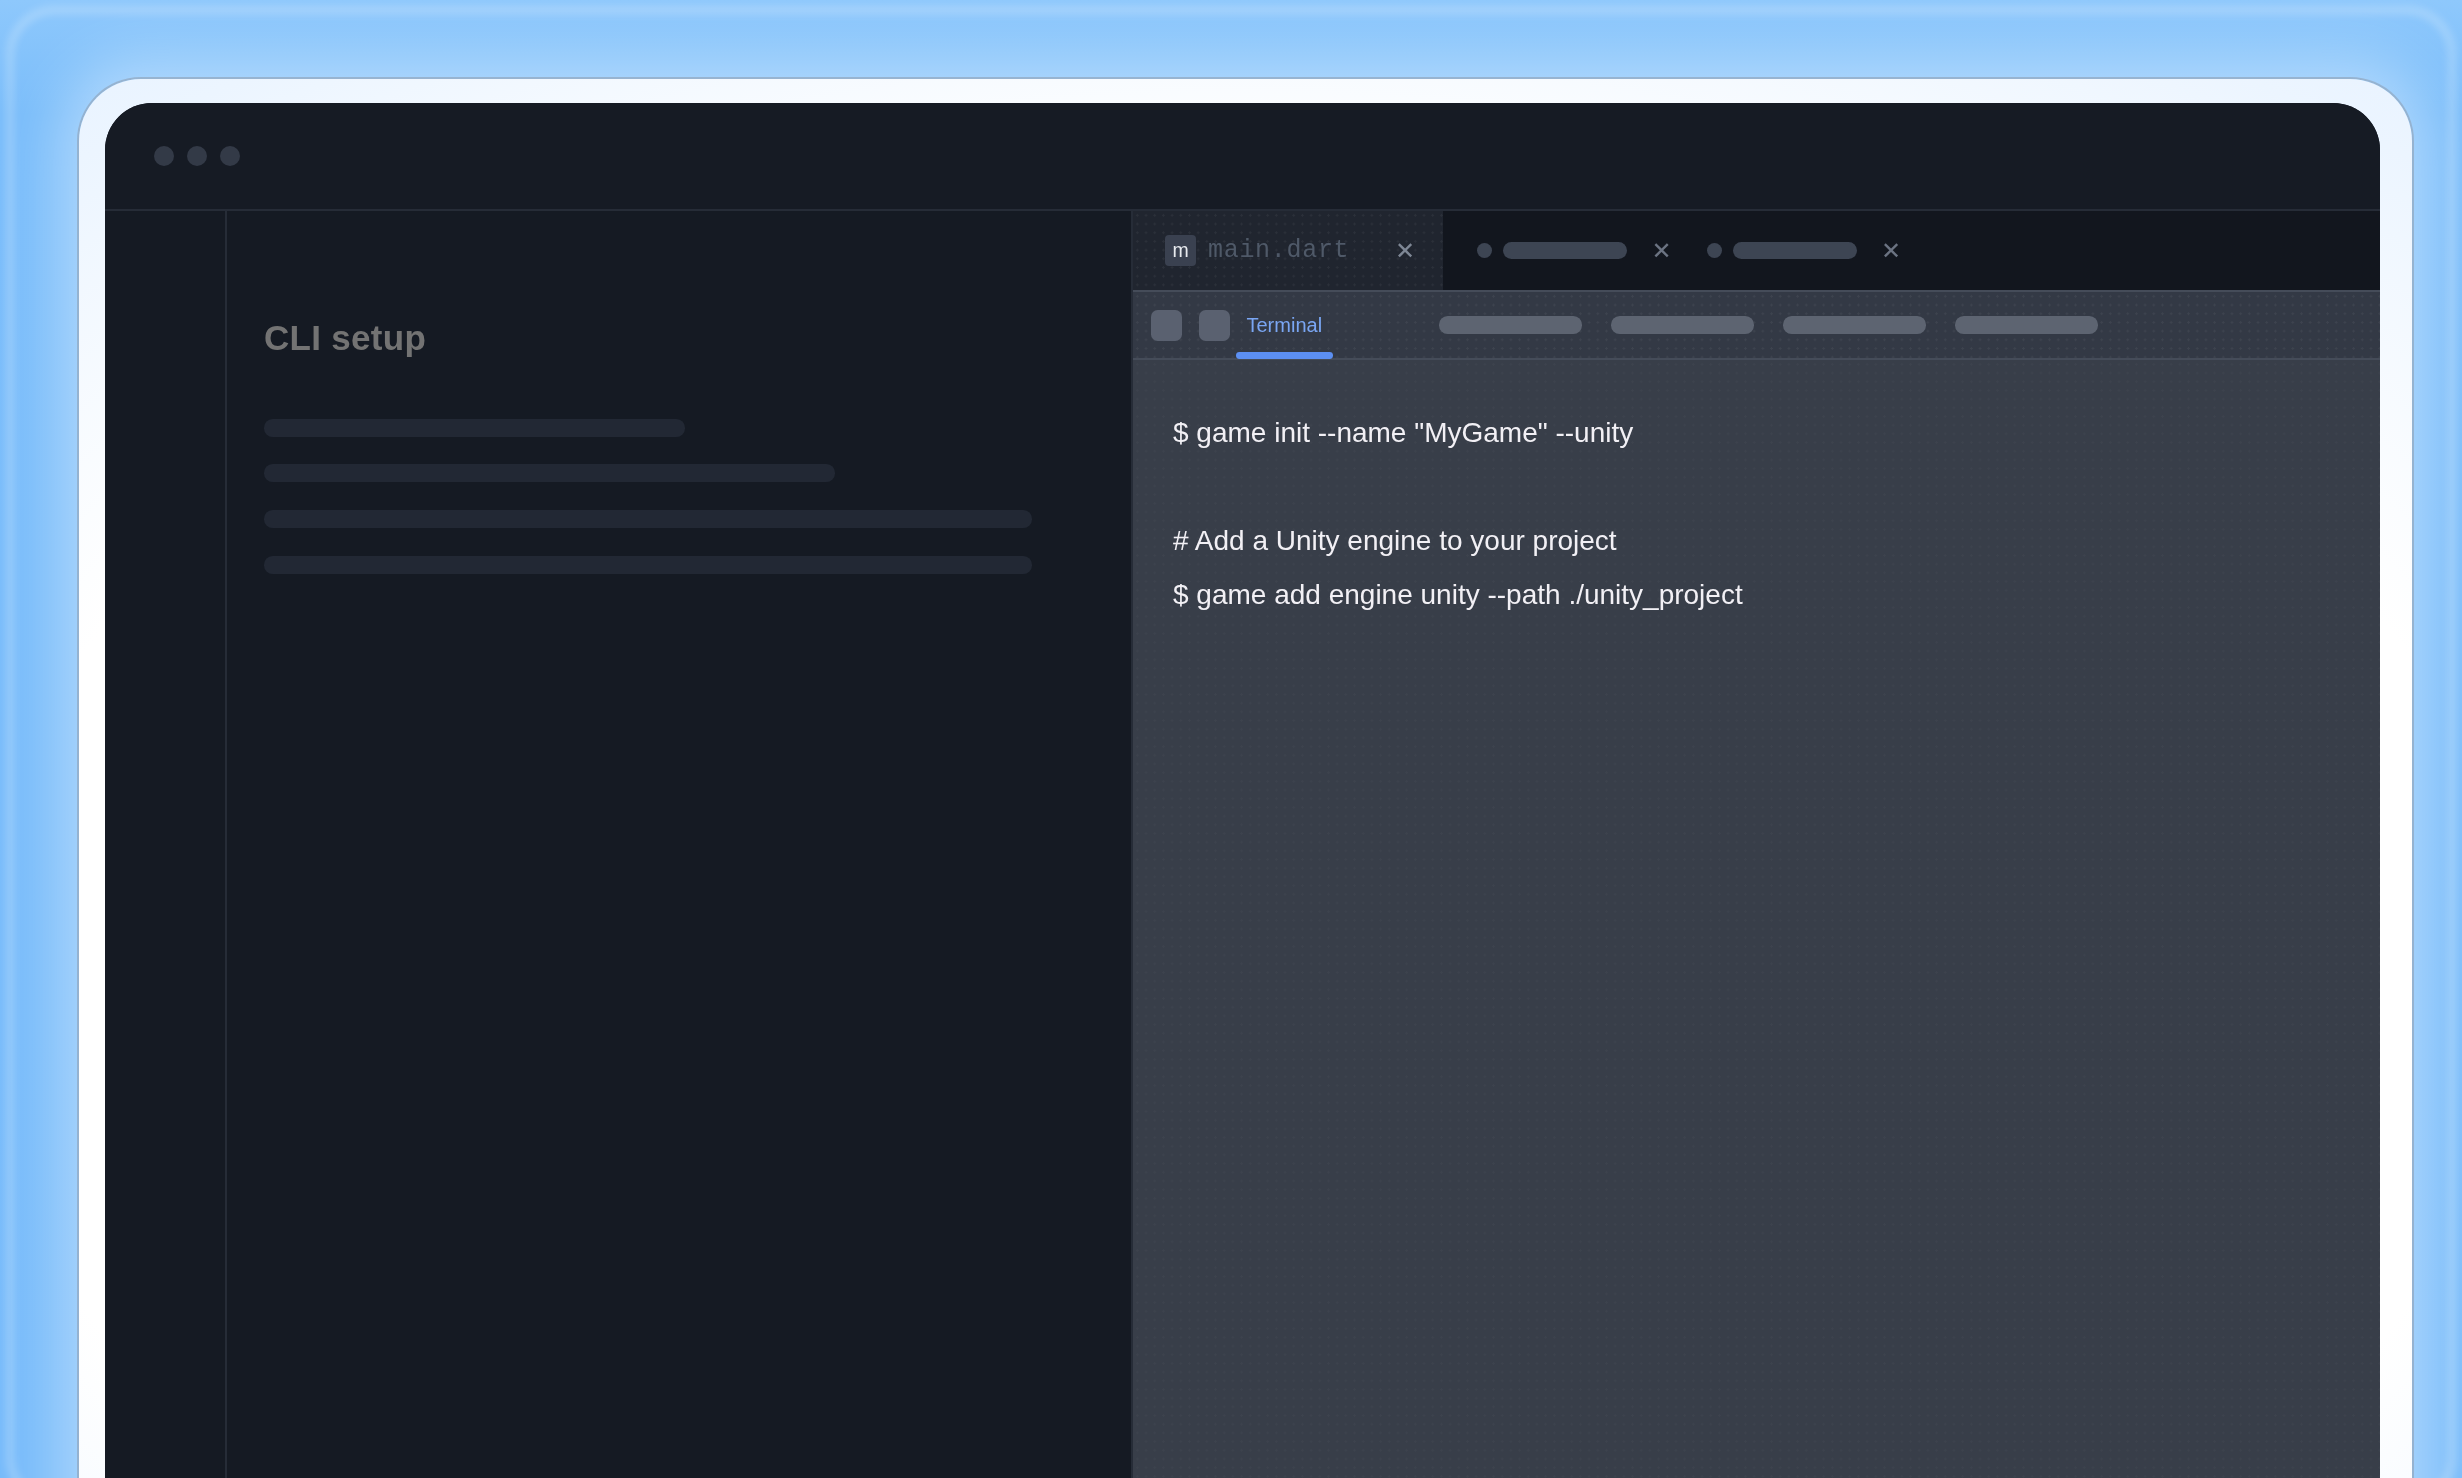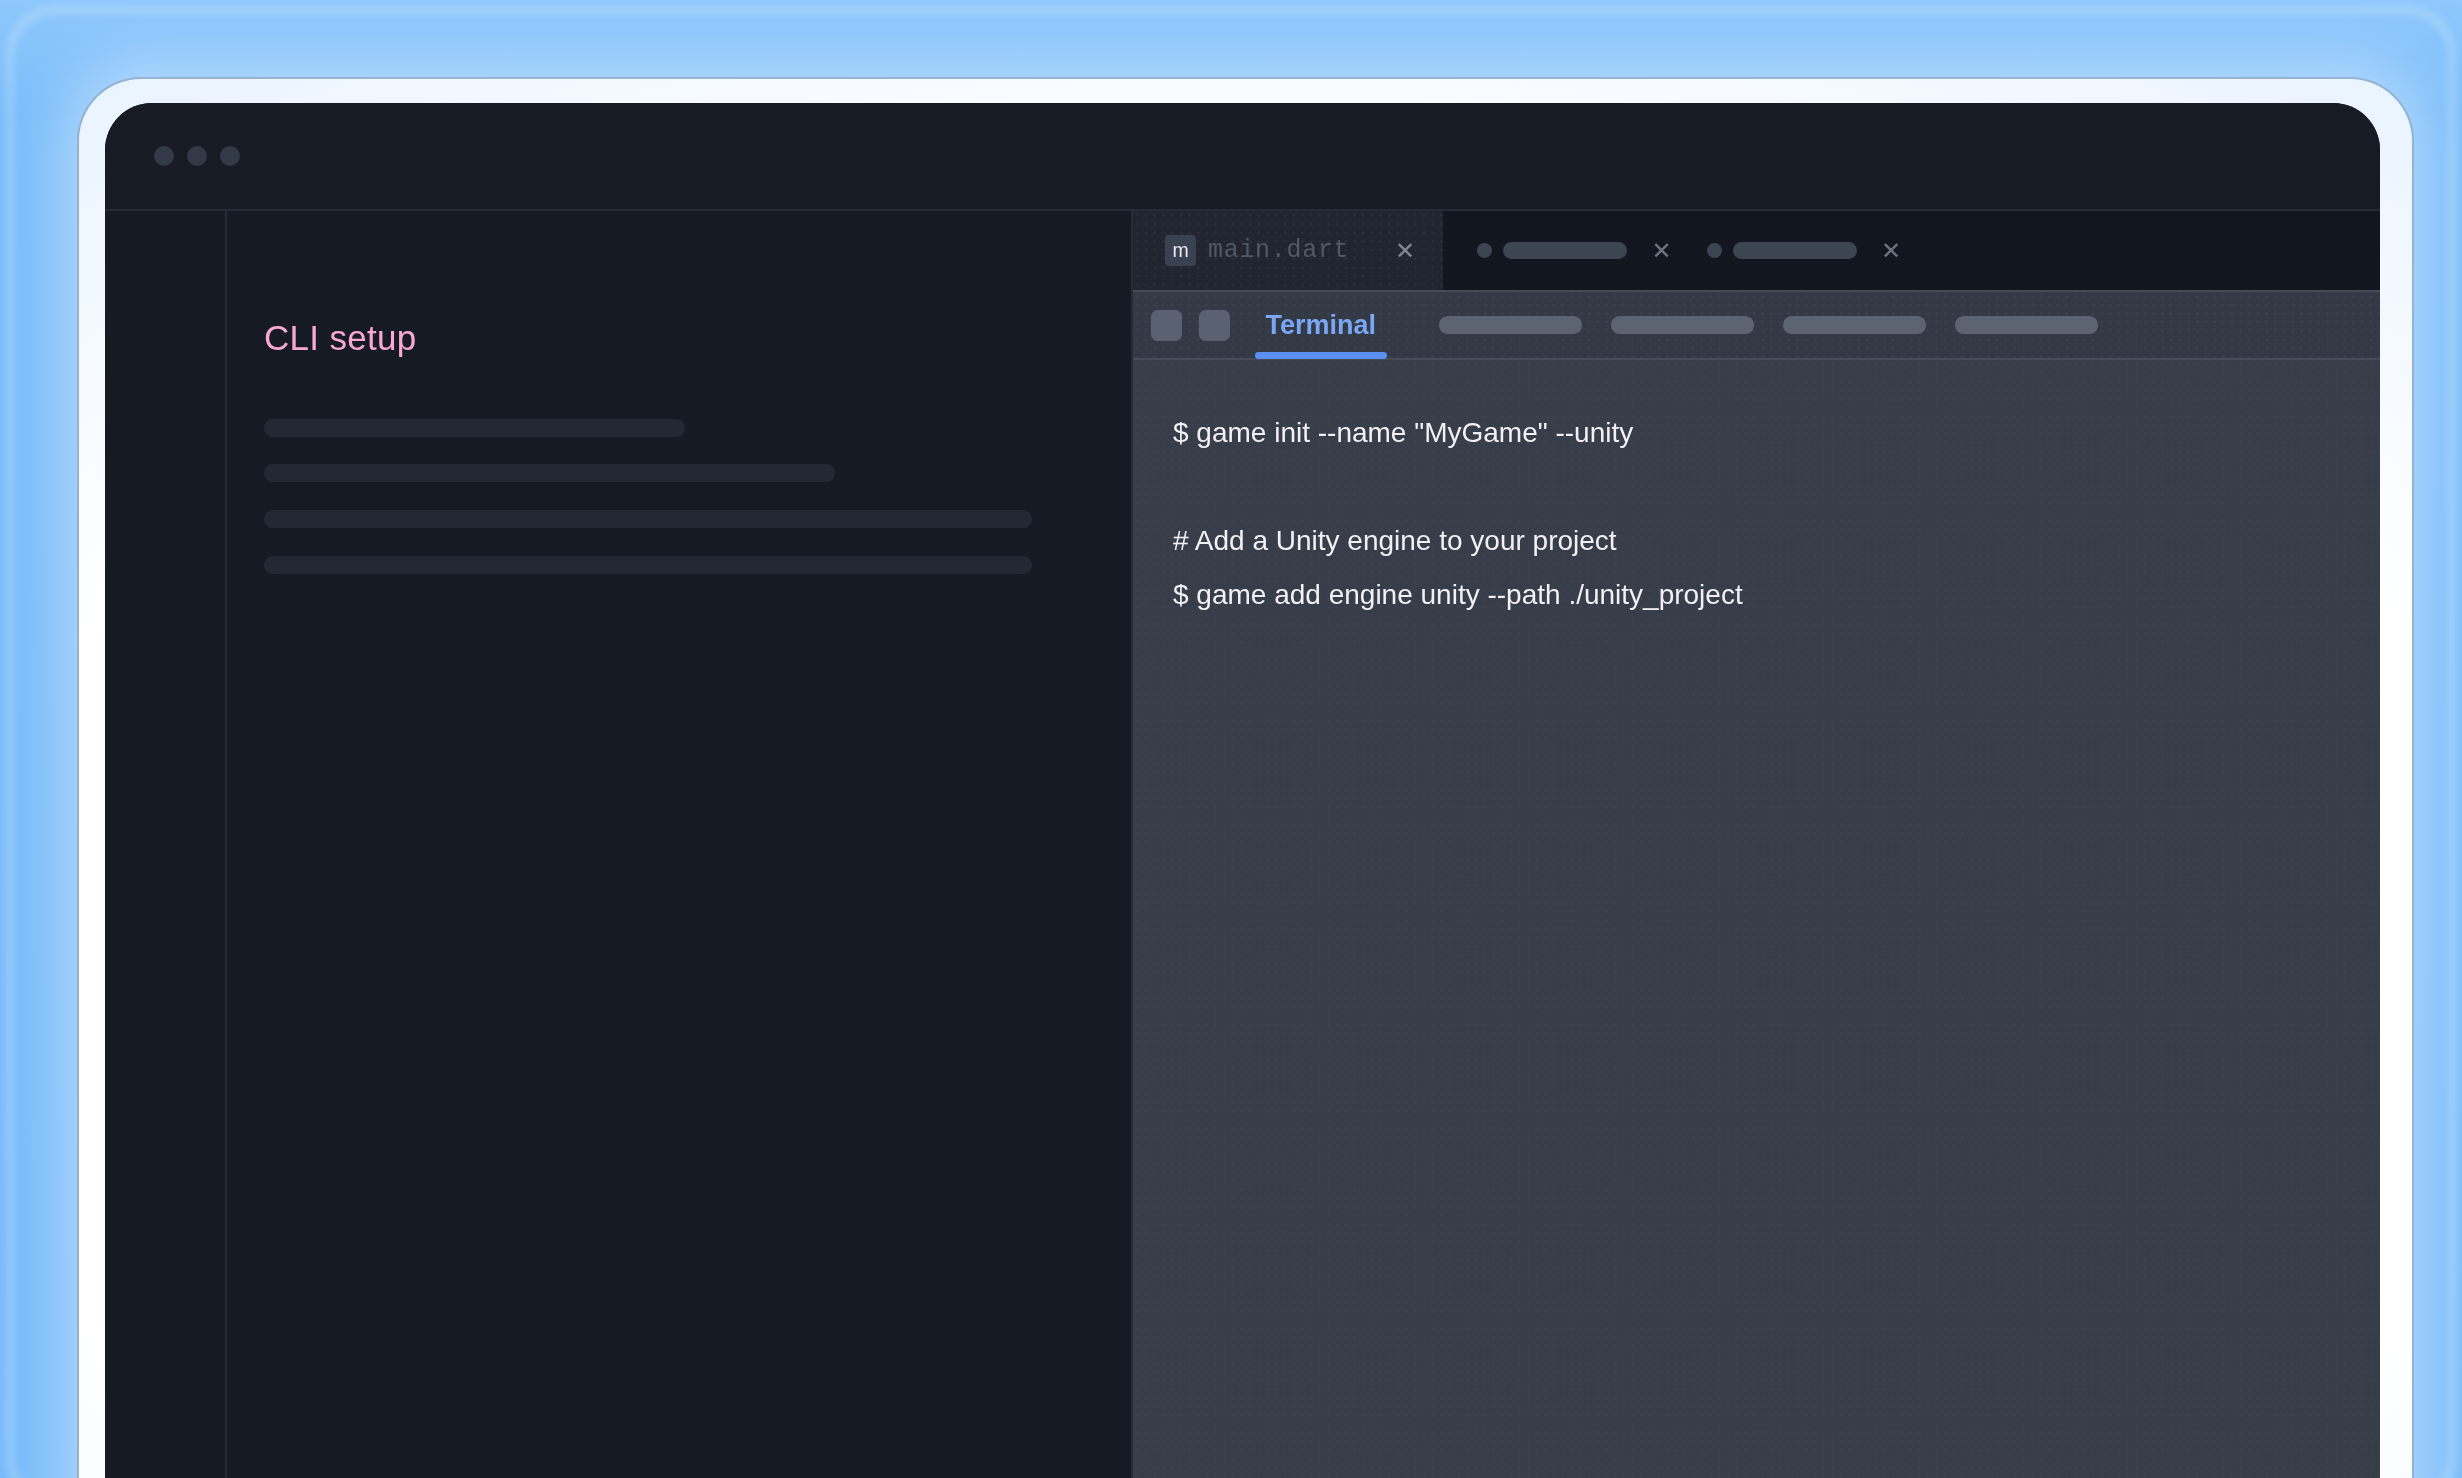--- a/index.html
+++ b/index.html
@@ -36,22 +36,22 @@
     display: flex; align-items: center; padding-left: 49px; gap: 12.8px;
   }
   .traffic-dot { width: 20px; height: 20px; border-radius: 50%; background: #333a47; }
   .window-body { flex: 1; display: flex; min-height: 0; }
 
   .sidebar { width: 120px; flex: 0 0 120px; background: #151a23; border-right: 2px solid #262c37; }
 
   .doc-panel { width: 904px; flex: 0 0 904px; background: #151a23; position: relative; }
   .doc-title {
     position: absolute; left: 37px; top: 108px;
-    font-size: 35px; font-weight: 400; line-height: 38px;
-    color: #f9a8d4; letter-spacing: 0.3px;
+    font-size: 35px; font-weight: 700; line-height: 38px;
+    color: #737373; letter-spacing: 0.3px;
   }
   .skel { position: absolute; left: 37px; height: 17.5px; border-radius: 8.7px; background: #222834; }
   .skel-1 { top: 208px; width: 421px; }
   .skel-2 { top: 253px; width: 571px; }
   .skel-3 { top: 299px; width: 768px; }
   .skel-4 { top: 345px; width: 768px; }
 
   .right-panel {
     flex: 1; border-left: 2px solid #262c37; background: #12161e;
     display: flex; flex-direction: column; min-width: 0; position: relative;
@@ -90,22 +90,22 @@
   .tab-ghost.g2 { margin-left: 35px; }
 
   .terminal-header {
     height: 66px; flex: 0 0 66px; background-color: #333945;
     border-top: 2px solid #454c59; border-bottom: 2px solid #454c59;
     box-sizing: content-box; position: relative;
     display: flex; align-items: center; padding-left: 17.5px;
   }
   .hsq { width: 31px; height: 31px; border-radius: 6.7px; background: #5a6170; margin-right: 17px; }
   .terminal-tab {
-    position: relative; margin-left: 19px;
-    font-size: 27px; font-weight: 700; color: #7aa6f3; line-height: 32px; white-space: nowrap;
+    position: relative; 
+    font-size: 20px; font-weight: 400; color: #7aa6f3; line-height: 32px; white-space: nowrap;
   }
   .terminal-tab::after {
     content: ""; position: absolute; left: -10.8px; right: -10.8px; bottom: -18px;
     height: 6.7px; border-radius: 3.4px; background: #5c8ff2;
   }
   .hpills { position: absolute; left: 306px; top: 0; height: 66px; display: flex; align-items: center; gap: 29px; }
   .hpill { width: 143px; height: 17.5px; border-radius: 8.7px; background: #5d6471; }
 
   .terminal-body {
     flex: 1; background-color: #383e49; position: relative;

